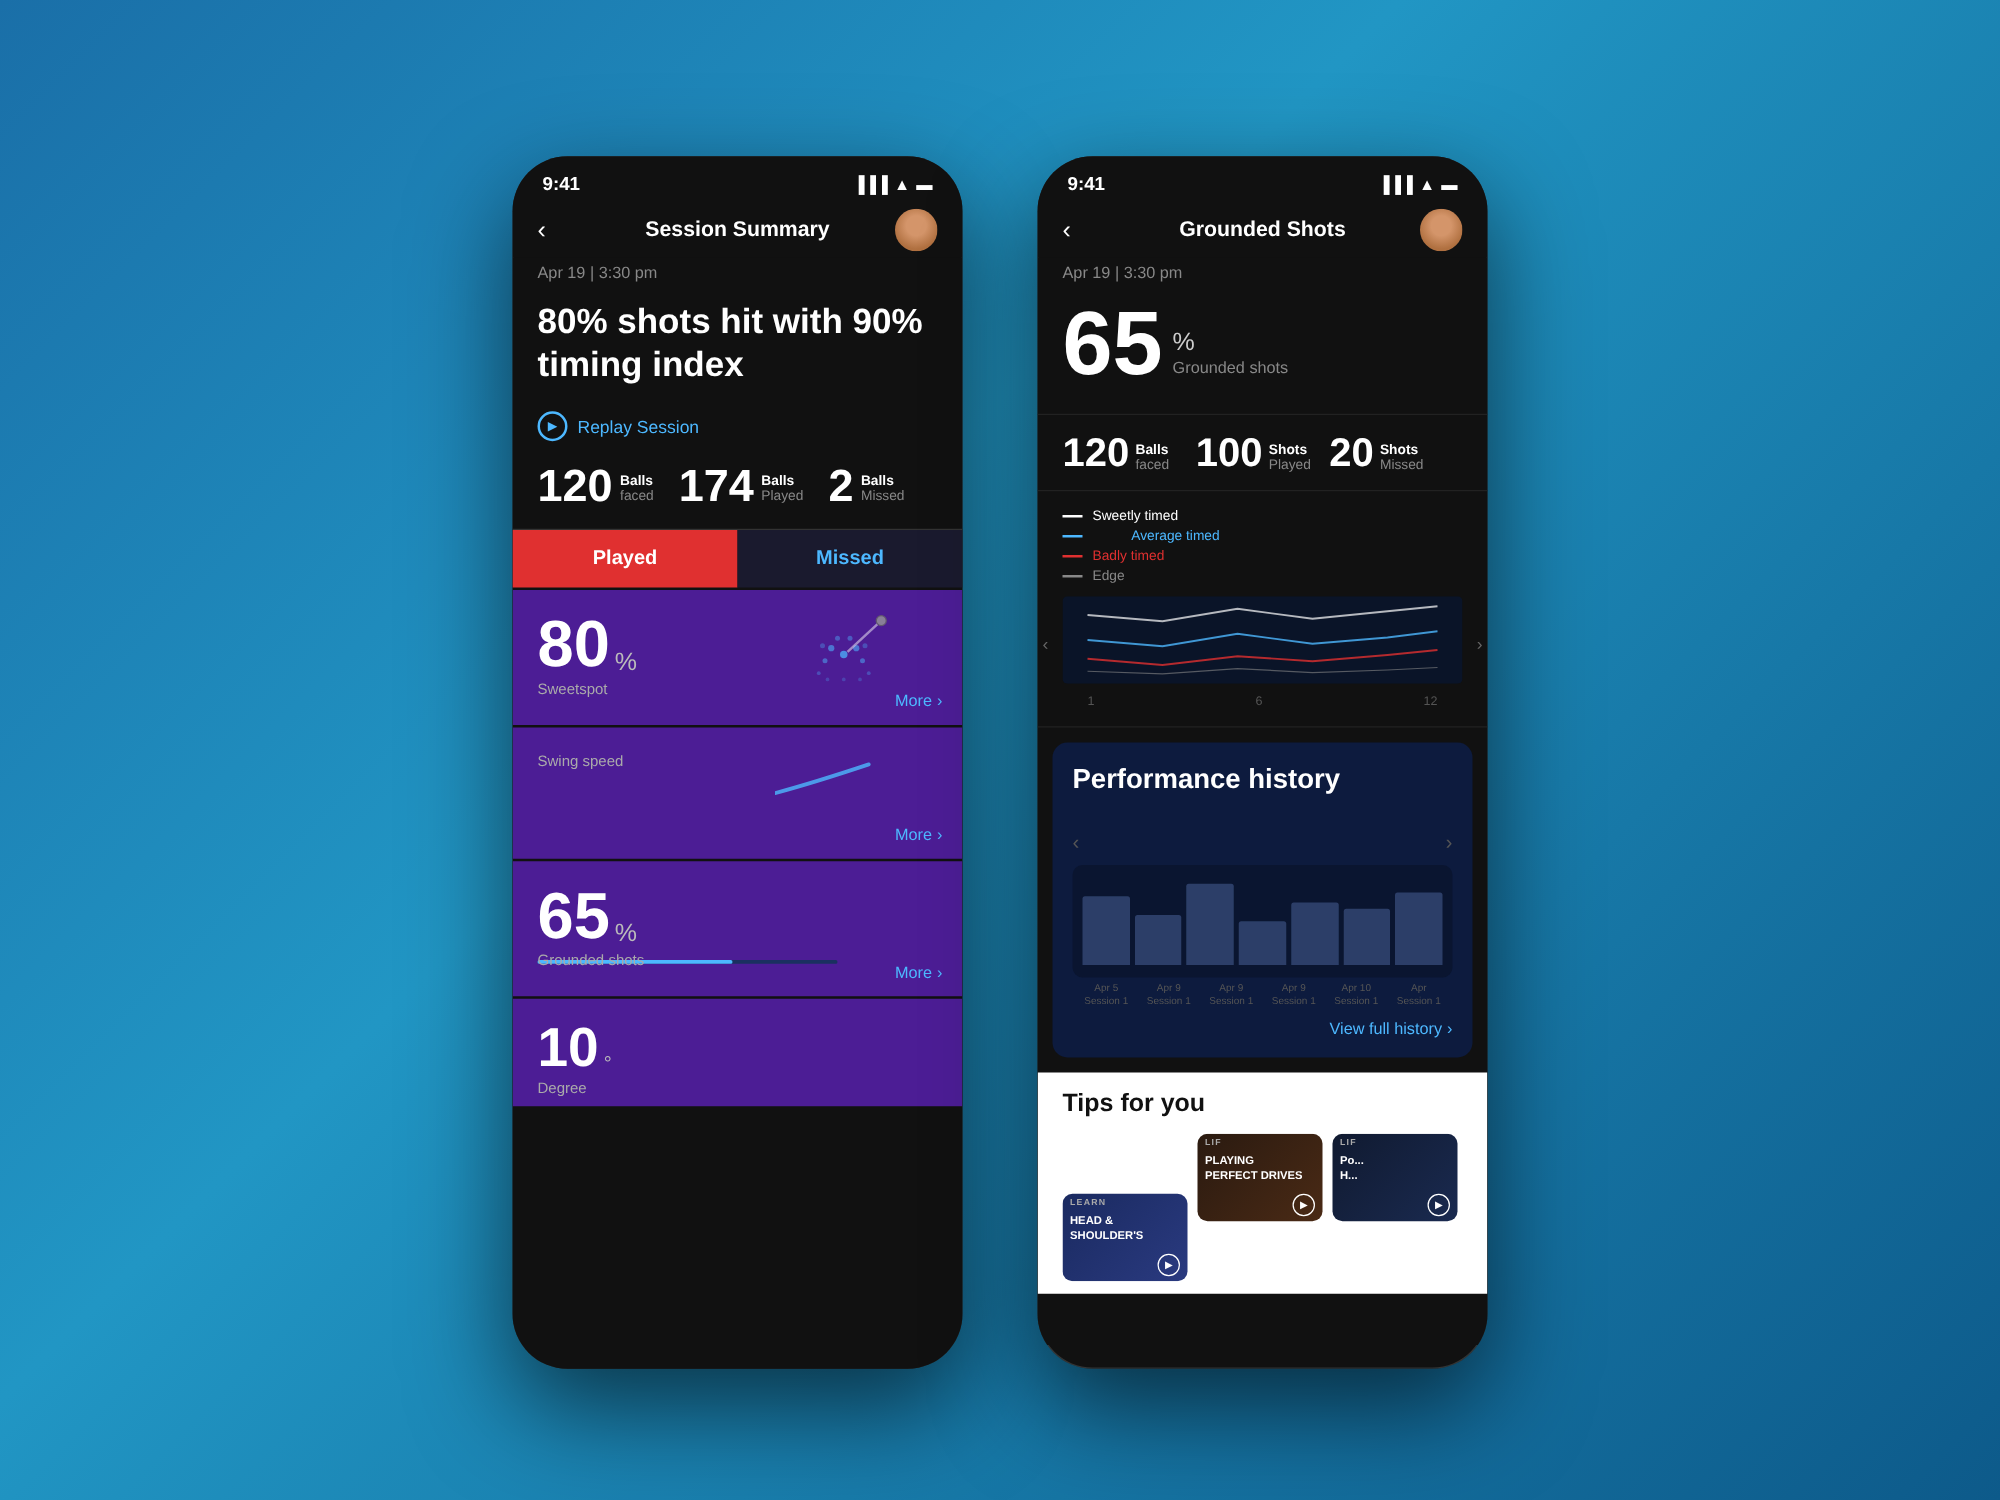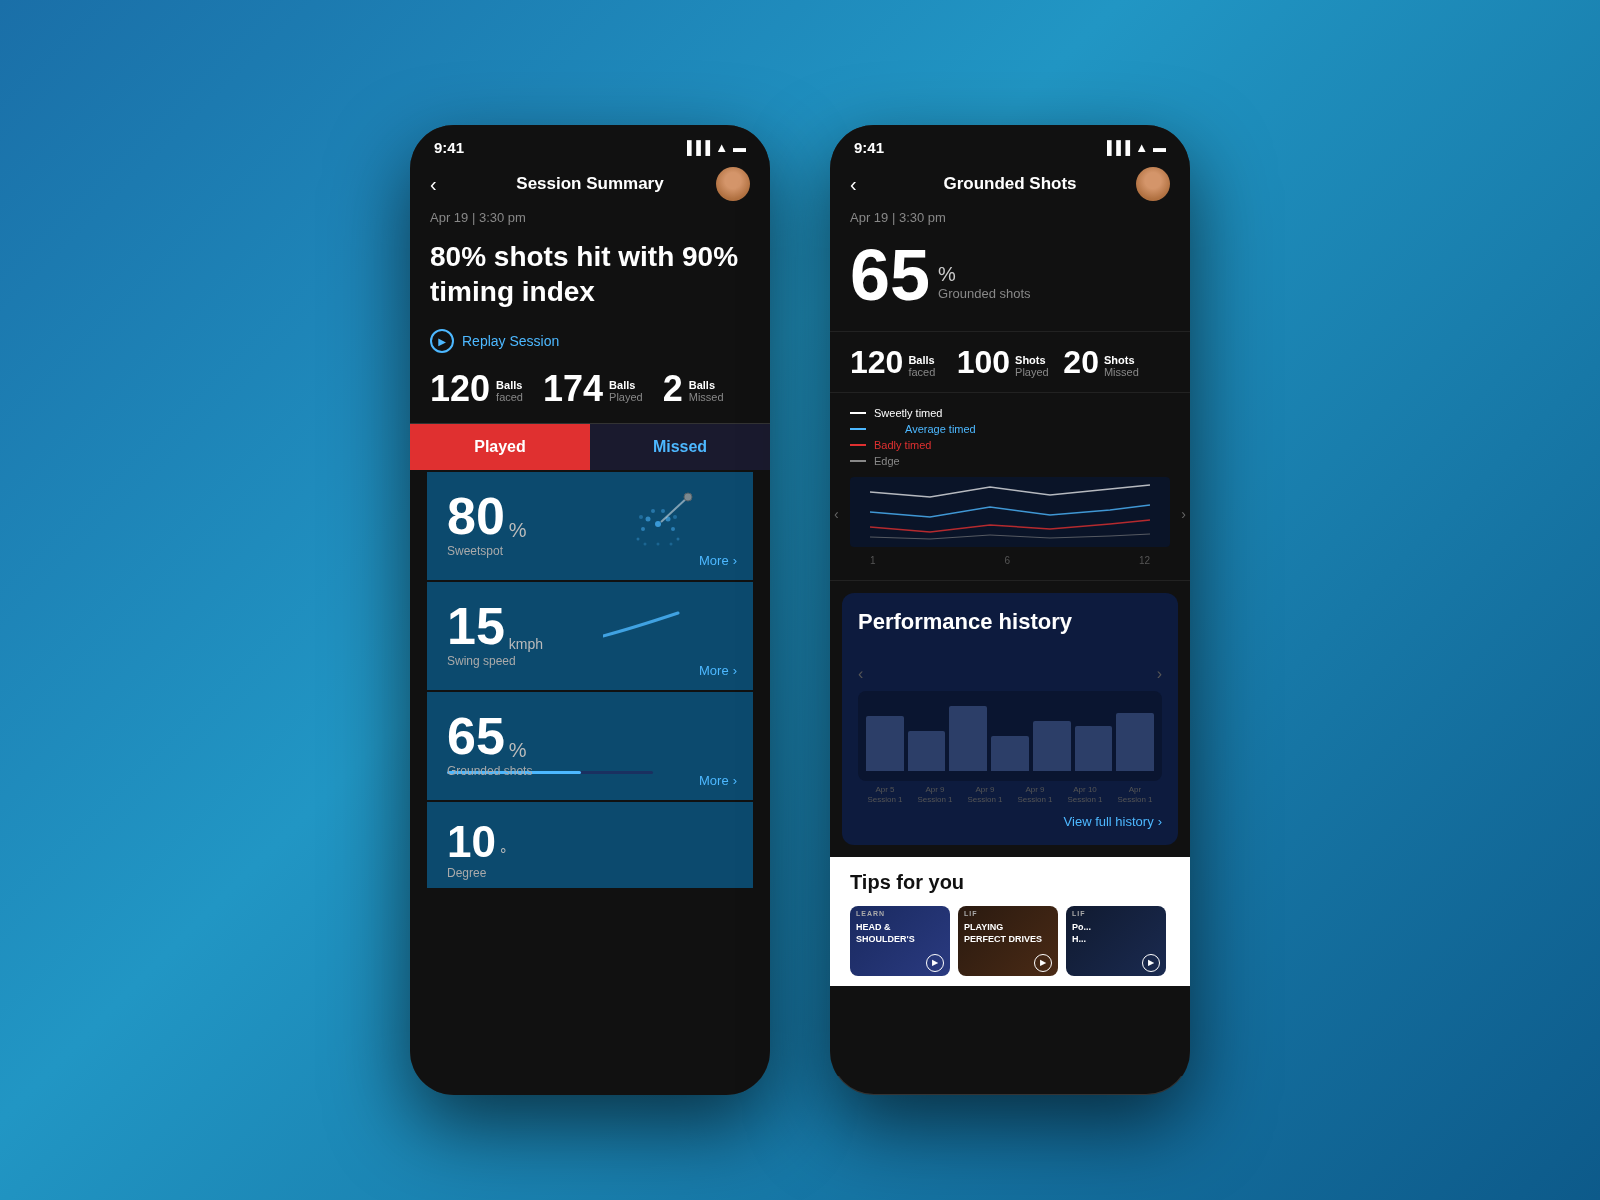--- a/index.html
+++ b/index.html
@@ -205,22 +205,22 @@
       background: #1a1a2e;
       color: #4db8ff;
     }
 
     
     .cards-container {
       overflow: hidden;
     }
 
     .stat-card {
-      background: #0c4a6e;
-      margin: 2px 17px;
+      background: #4c1d95;
+      margin: 2px 0;
       padding: 18px 20px 22px;
       position: relative;
       min-height: 105px;
     }
 
     .card-number {
       color: #fff;
       font-size: 52px;
       font-weight: 800;
       line-height: 1;
@@ -598,24 +598,20 @@
               <circle cx="65" cy="8" r="4" fill="#999" stroke="#666" stroke-width="1"></circle>
             </svg>
           </div>
           <div class="card-more">
             <span>More</span>
               <span>›</span>
           </div>
         </div>
 
         <div class="stat-card">
-          <div style="display:flex; align-items:flex-end; gap:4px;">
-            <span class="card-number">15</span>
-            <span class="card-unit" style="font-size:14px; color:#bbb;">kmph</span>
-          </div>
           <div class="card-label">Swing speed</div>
           <div class="card-visual" style="right:70px; top:40%; transform:translateY(-50%);">
             <svg width="80" height="30" viewBox="0 0 80 30">
               <path d="M0 28 Q30 20 75 5" stroke="#4db8ff" stroke-width="3" fill="none" stroke-linecap="round"></path>
             </svg>
           </div>
           <div class="card-more">
             <span>More</span>
               <span>›</span>
           </div>
@@ -777,21 +773,21 @@
         <div class="view-full-history">
           <span>View full history</span>
           <span>›</span>
         </div>
       </div>
 
       <div class="white-bg-section">
         <div style="color:#111; font-size:20px; font-weight:800; margin-bottom:12px;">Tips for you</div>
         <div class="tips-cards">
 
-          <div class="tip-card" style="background:linear-gradient(135deg,#1a2a60,#2a3a80);">
+          <div class="tip-card" style="background:linear-gradient(135deg,#1a2a60,#2a3a80);margin-top:48px;">
             <div style="padding:4px 6px; color:#aaa; font-size:7px; font-weight:600; letter-spacing:1px;">LEARN</div>
             <div style="padding:0 6px; color:#fff; font-size:9px; font-weight:700; line-height:1.4;">HEAD &amp;<br>SHOULDER'S</div>
             <div class="tip-play-btn">▶</div>
           </div>
 
           <div class="tip-card" style="background:linear-gradient(135deg,#2a1a10,#4a2a15);">
             <div style="padding:4px 6px; color:#aaa; font-size:7px; font-weight:600; letter-spacing:1px;">LIF</div>
             <div style="padding:0 6px; color:#fff; font-size:9px; font-weight:700; line-height:1.4;">PLAYING<br>PERFECT DRIVES</div>
             <div class="tip-play-btn">▶</div>
           </div>

